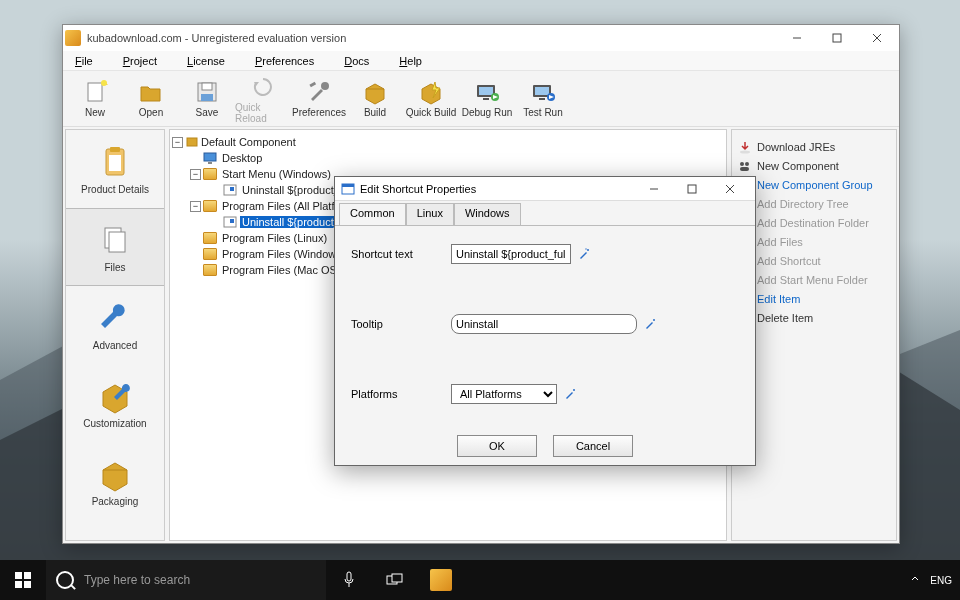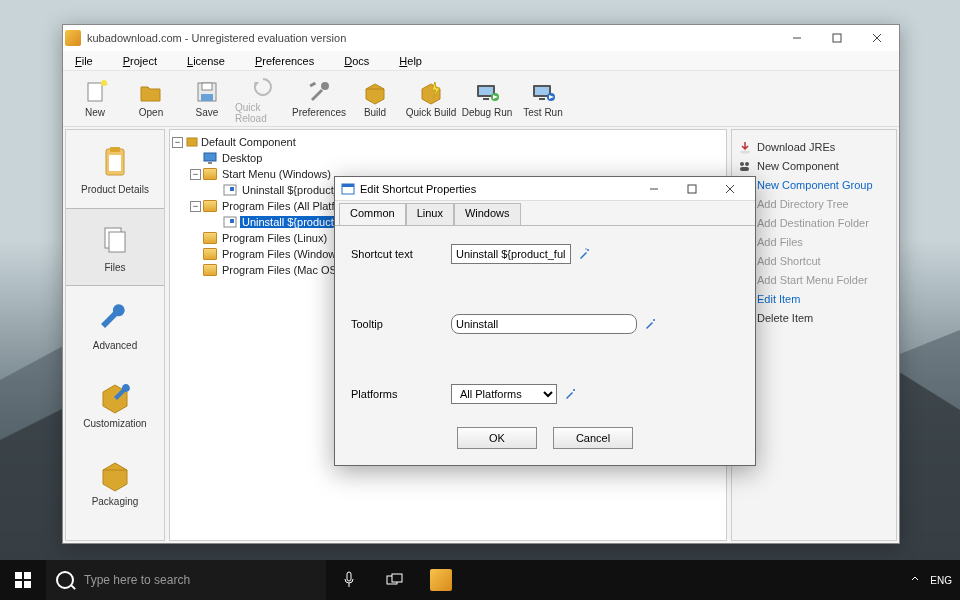--- a/index.html
+++ b/index.html
@@ -56,21 +56,21 @@
 .dialog .d-btn { width: 38px; height: 22px; display: flex; align-items: center; justify-content: center; cursor: pointer; }
 .dialog .tabs { height: 22px; display: flex; background: #f4f4f4; padding-left: 4px; margin-top: 2px; }
 .dialog .tab { padding: 3px 10px; font-size: 11px; border: 1px solid #bbb; border-bottom: none; background: #ececec; margin-right: 0; cursor: pointer; }
 .dialog .tab.active { background: #f4f4f4; }
 .dialog .tab-body { border-top: 1px solid #bbb; position: absolute; top: 48px; left: 0; right: 0; bottom: 38px; padding: 18px 16px; font-size: 11px; }
 .dialog .field-row { display: flex; align-items: center; margin-bottom: 50px; }
 .dialog .field-row:last-child { margin-bottom: 16px; }
 .dialog .field-label { width: 100px; }
 .dialog input[type=text], .dialog select { height: 20px; border: 1px solid #777; font-size: 11px; padding: 0 4px; background: #fff; }
 .dialog .wand { width: 14px; height: 14px; margin-left: 6px; color: #2a6ec9; cursor: pointer; }
-.dialog .btn-row { position: absolute; bottom: 16px; left: 0; right: 0; display: flex; justify-content: center; gap: 16px; }
+.dialog .btn-row { position: absolute; bottom: 8px; left: 0; right: 0; display: flex; justify-content: center; gap: 16px; }
 .dialog .dbtn { width: 80px; height: 22px; border: 1px solid #8a8a8a; background: linear-gradient(#fdfdfd,#e6e6e6); font-size: 11px; cursor: pointer; }
 
 
 .taskbar { position: absolute; bottom: 0; left: 0; right: 0; height: 40px; background: #101010; display: flex; align-items: center; color: #fff; font-size: 12px; }
 .taskbar .start { width: 46px; height: 40px; display: flex; align-items: center; justify-content: center; cursor: pointer; }
 .taskbar .search { display: flex; align-items: center; height: 40px; width: 280px; background: #1a1a1a; padding: 0 10px; color: #999; cursor: text; }
 .taskbar .search .sicon { width: 18px; height: 18px; border: 2px solid #fff; border-radius: 50%; margin-right: 10px; position: relative; }
 .taskbar .search .sicon::after { content: ''; position: absolute; width: 6px; height: 2px; background: #fff; transform: rotate(45deg); right: -4px; bottom: -1px; }
 .taskbar .spacer { flex: 1; }
 .taskbar .tbicon { width: 46px; height: 40px; display: flex; align-items: center; justify-content: center; cursor: pointer; }

